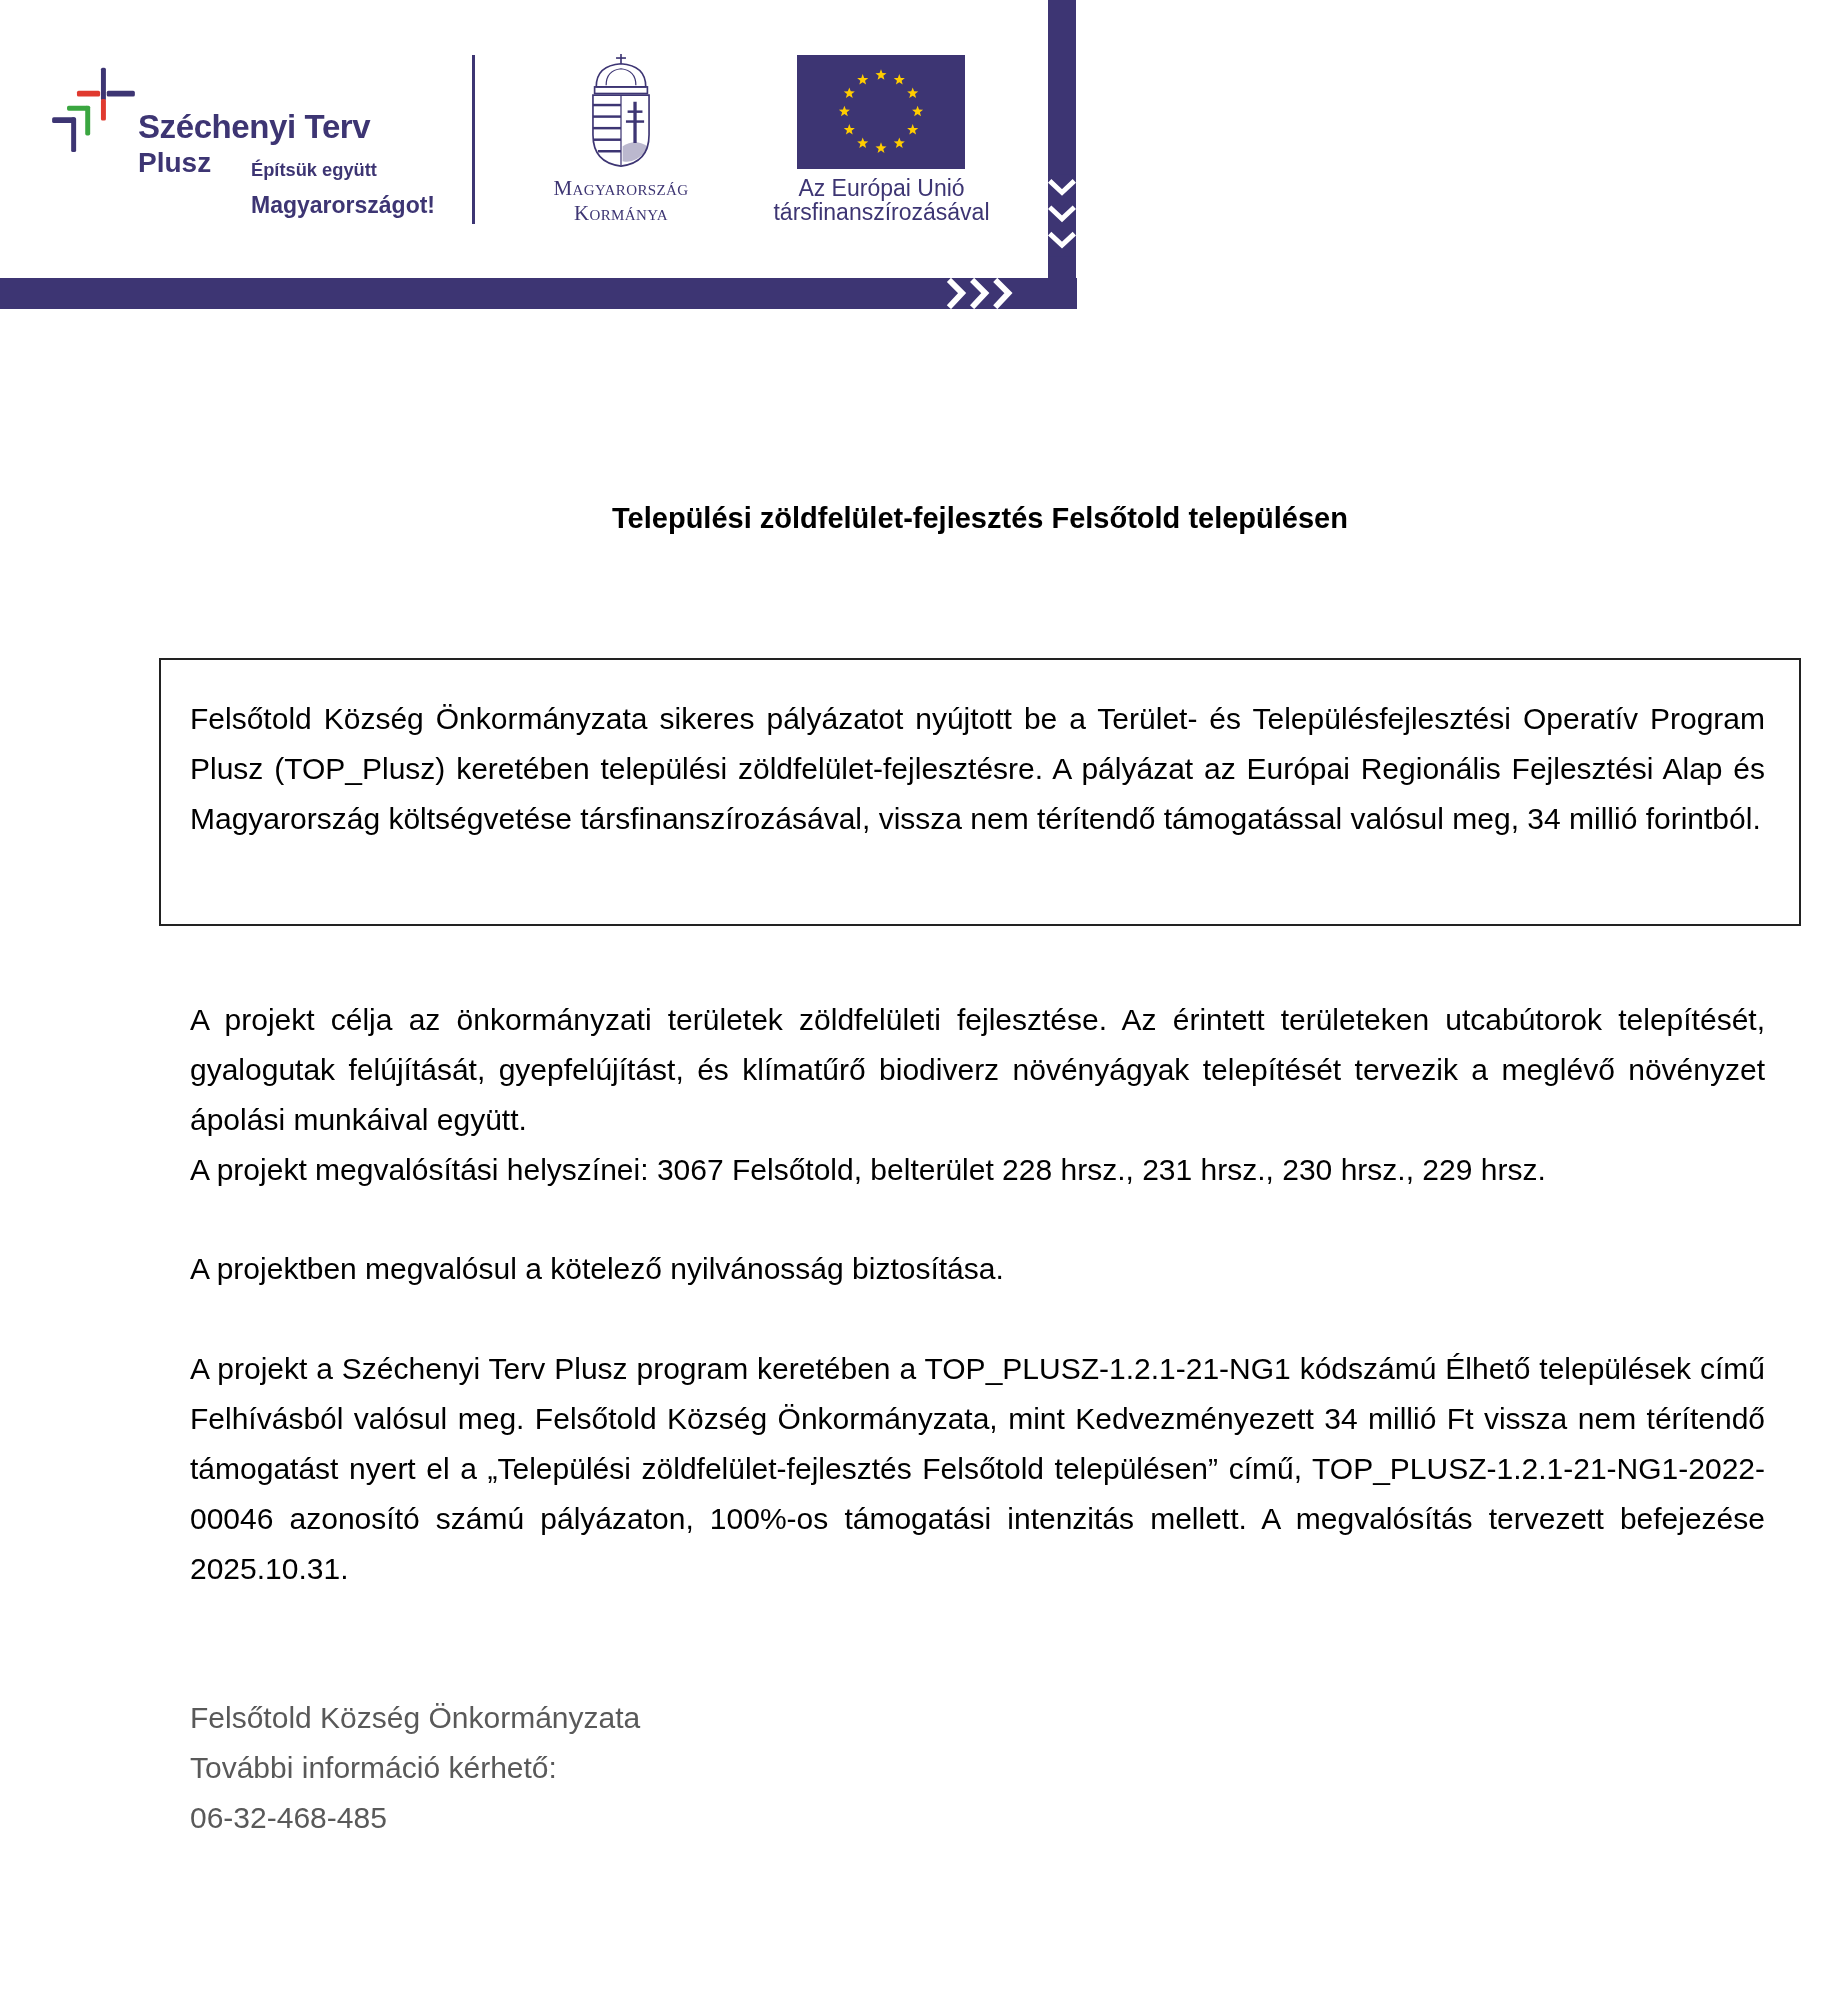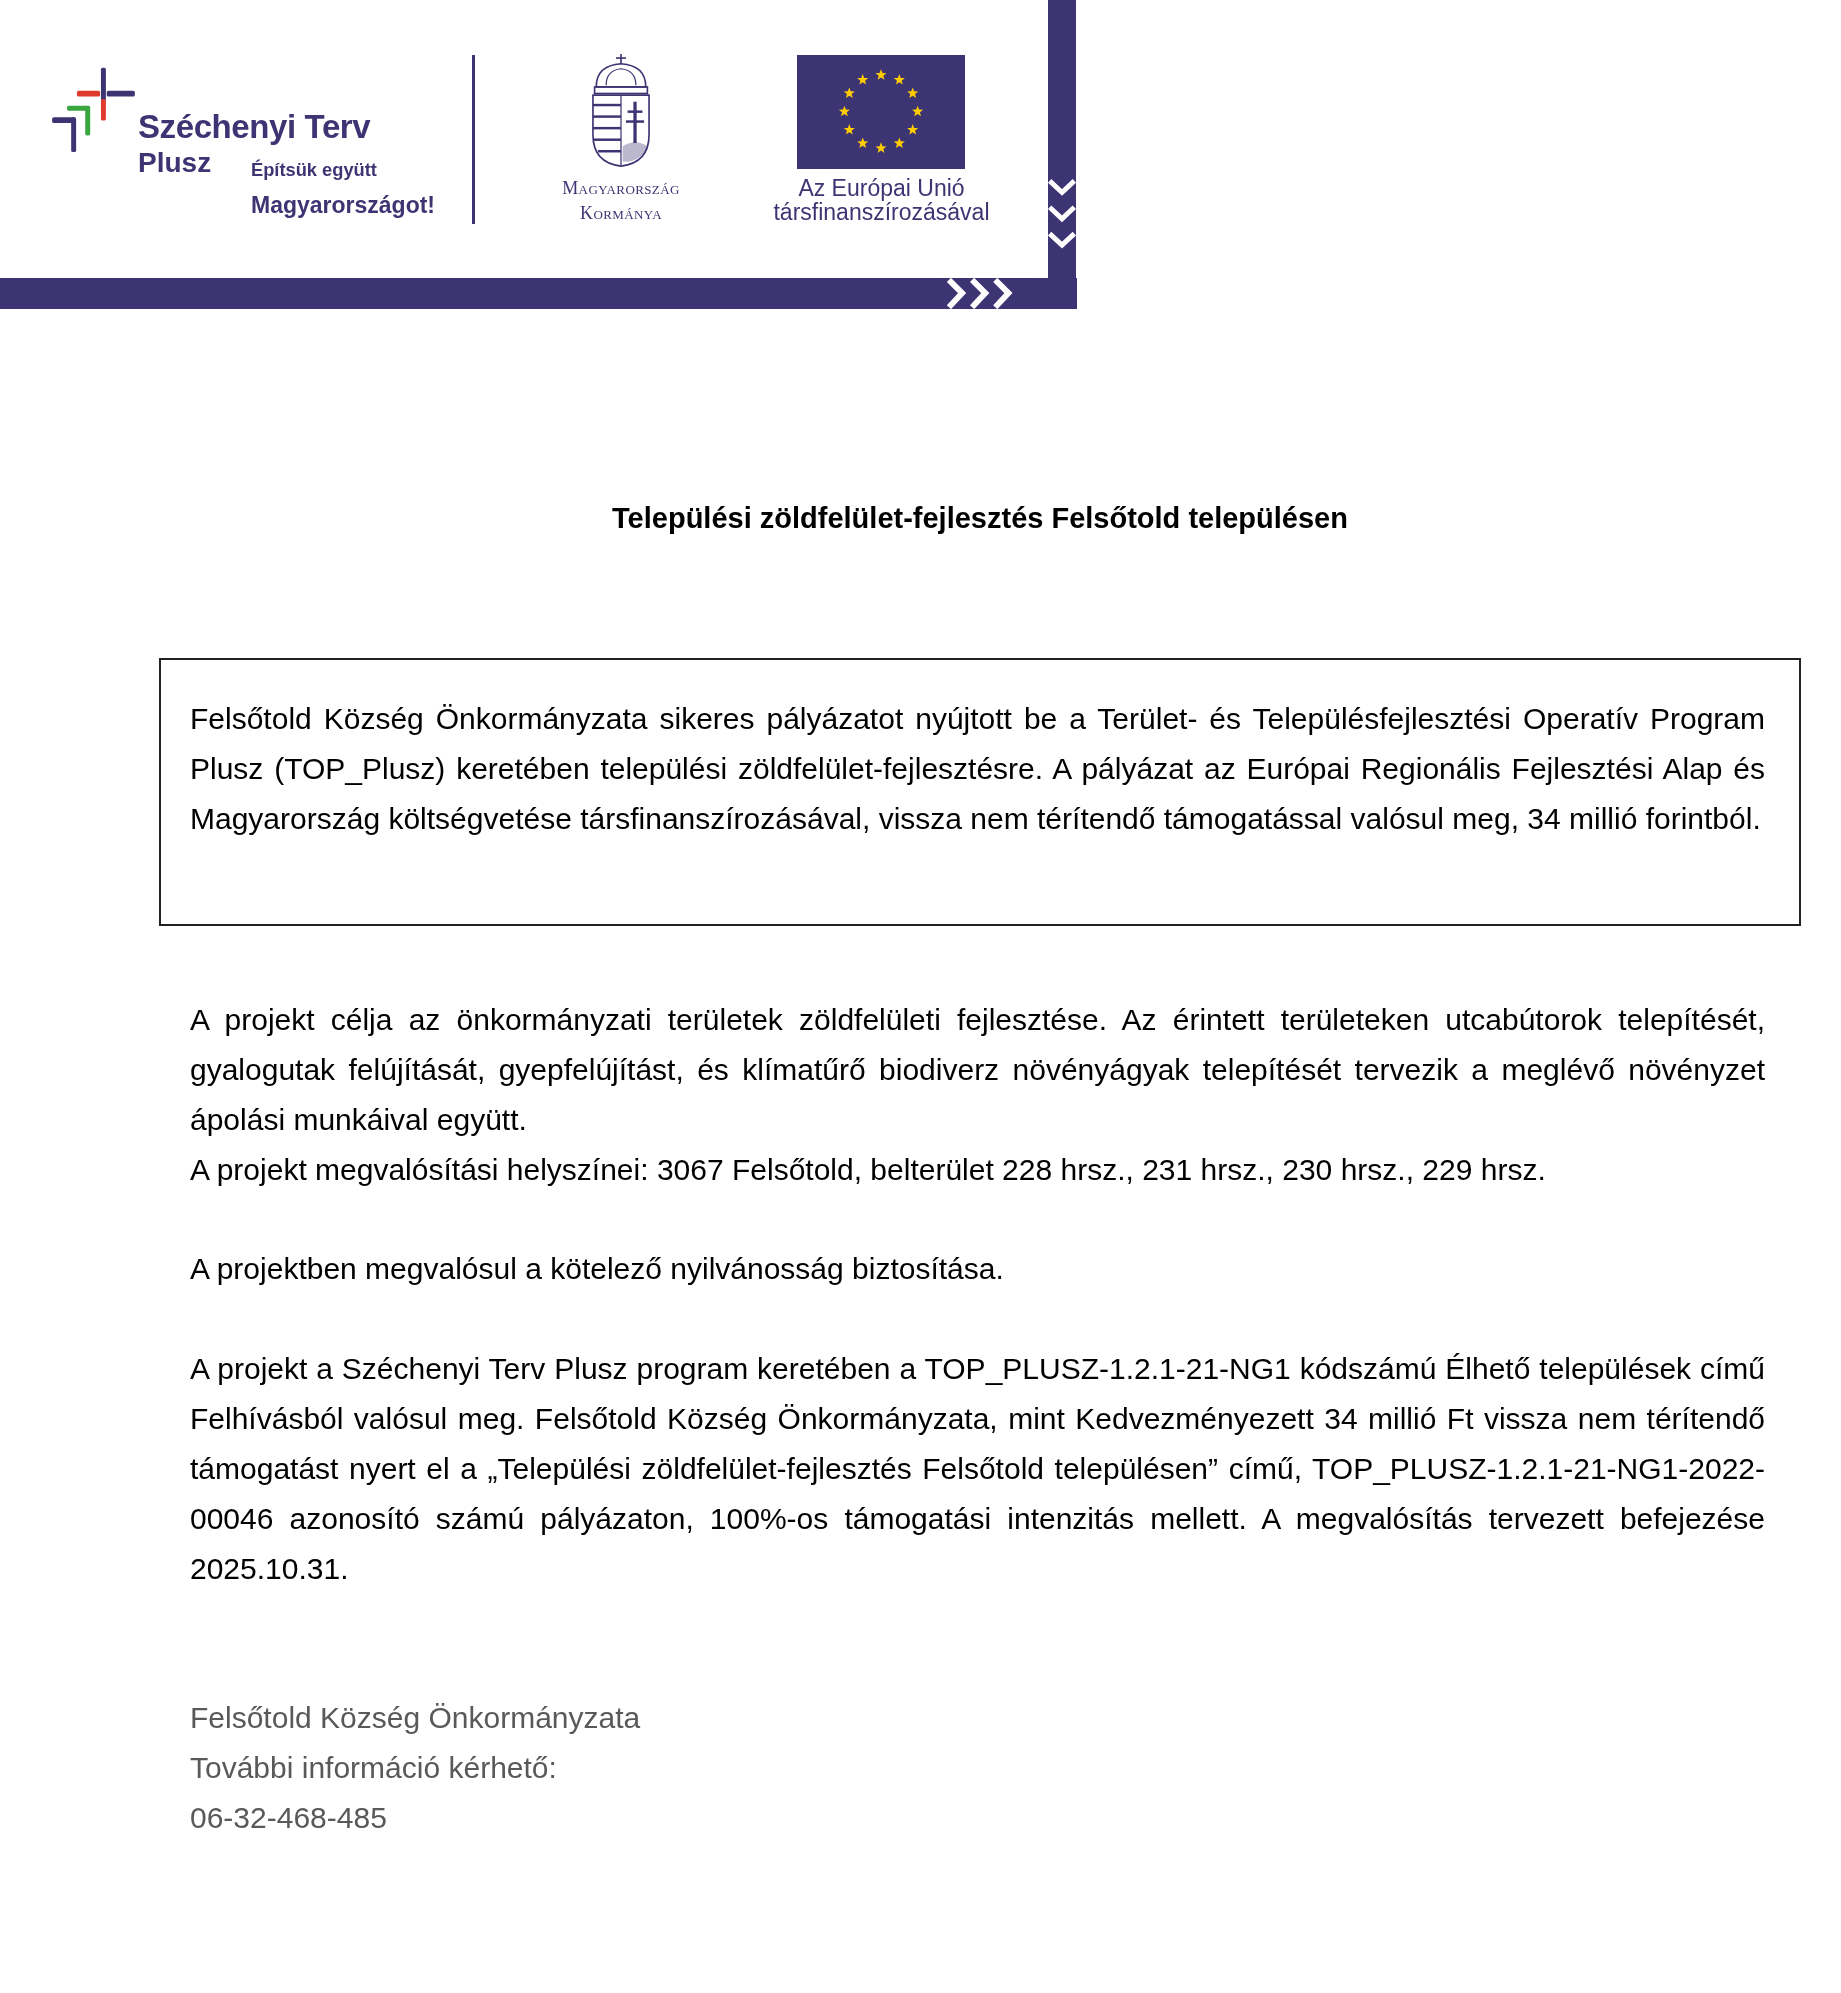--- a/index.html
+++ b/index.html
@@ -16,21 +16,21 @@
   .szt-logo { position: absolute; left: 52px; top: 66px; width: 366px; height: 158px; }
   .szt-title { position: absolute; left: 86px; top: 42px; font-size: 33px; font-weight: bold; color: #3d3573; white-space: nowrap; letter-spacing: -0.4px; }
   .szt-plusz { position: absolute; left: 86px; top: 81px; font-size: 28px; font-weight: bold; color: #3d3573; }
   .szt-tag1 { position: absolute; left: 199px; top: 93px; font-size: 18.3px; font-weight: bold; color: #3d3573; white-space: nowrap; }
   .szt-tag2 { position: absolute; left: 199px; top: 118px; font-size: 23px; font-weight: bold; color: #3d3573; white-space: nowrap; margin-top: 8px; }
 
   .divider-v { position: absolute; left: 472px; top: 55px; width: 2.5px; height: 169px; background: #3d3573; }
 
   .coat { position: absolute; left: 588px; top: 52px; width: 66px; height: 116px; }
   .gov-text { position: absolute; left: 523px; top: 176px; width: 196px; text-align: center;
-              font-family: "Liberation Serif", serif; color: #3d3573; font-size: 18px; line-height: 25px; font-variant: small-caps; letter-spacing: 0.4px; }
+              font-family: "Liberation Serif", serif; color: #3d3573; font-size: 21px; line-height: 25px; font-variant: small-caps; letter-spacing: 0.4px; }
 
   .eu-flag { position: absolute; left: 797px; top: 55px; width: 168px; height: 114px; background: #3d3573; }
   .eu-text { position: absolute; left: 761px; top: 176px; width: 241px; text-align: center;
              color: #3d3573; font-size: 23px; line-height: 24px; }
 
   
   .doc-title { position: absolute; left: 0; top: 502px; width: 1960px; text-align: center;
                font-size: 29px; font-weight: bold; }
 
   .box { position: absolute; left: 159px; top: 658px; width: 1642px; height: 268px;

